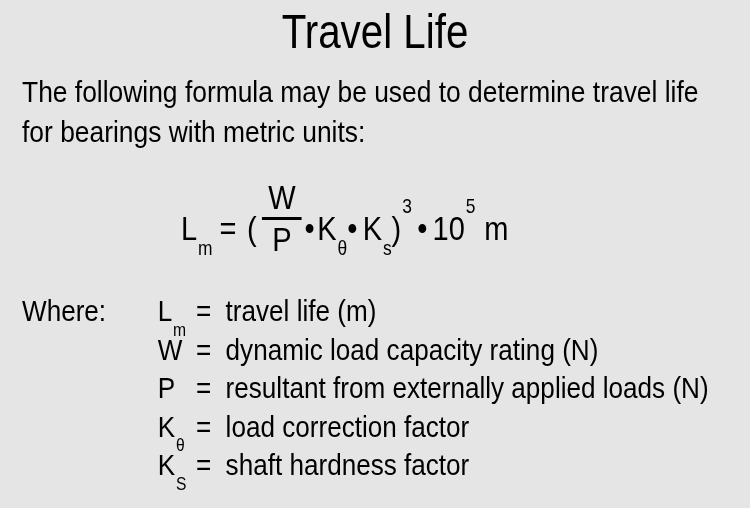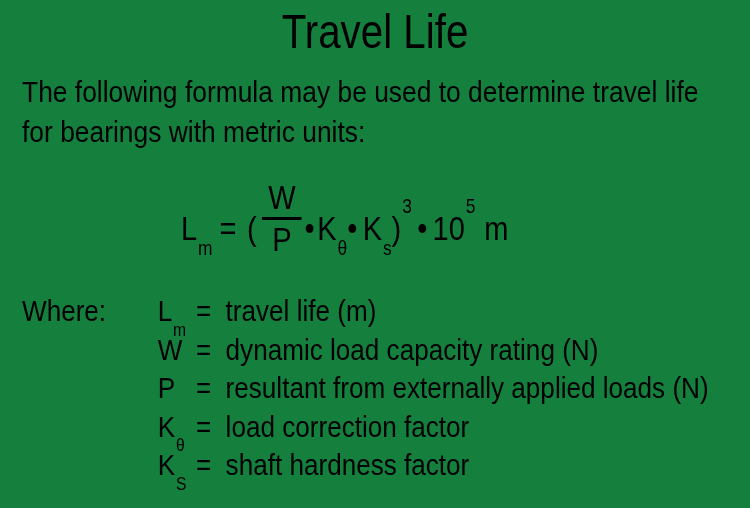--- a/index.html
+++ b/index.html
@@ -4,21 +4,21 @@
 <style>
   html, body {
     margin: 0;
     padding: 0;
     background: #ffffff;
   }
   .page {
     position: relative;
     width: 750px;
     height: 508px;
-    background: #15803d;
+    background: #e5e5e5;
     color: #000000;
     font-family: "Liberation Sans", "DejaVu Sans", sans-serif;
     overflow: hidden;
   }
 
   
   .title {
     position: absolute;
     top: 4px;
     left: 0;

